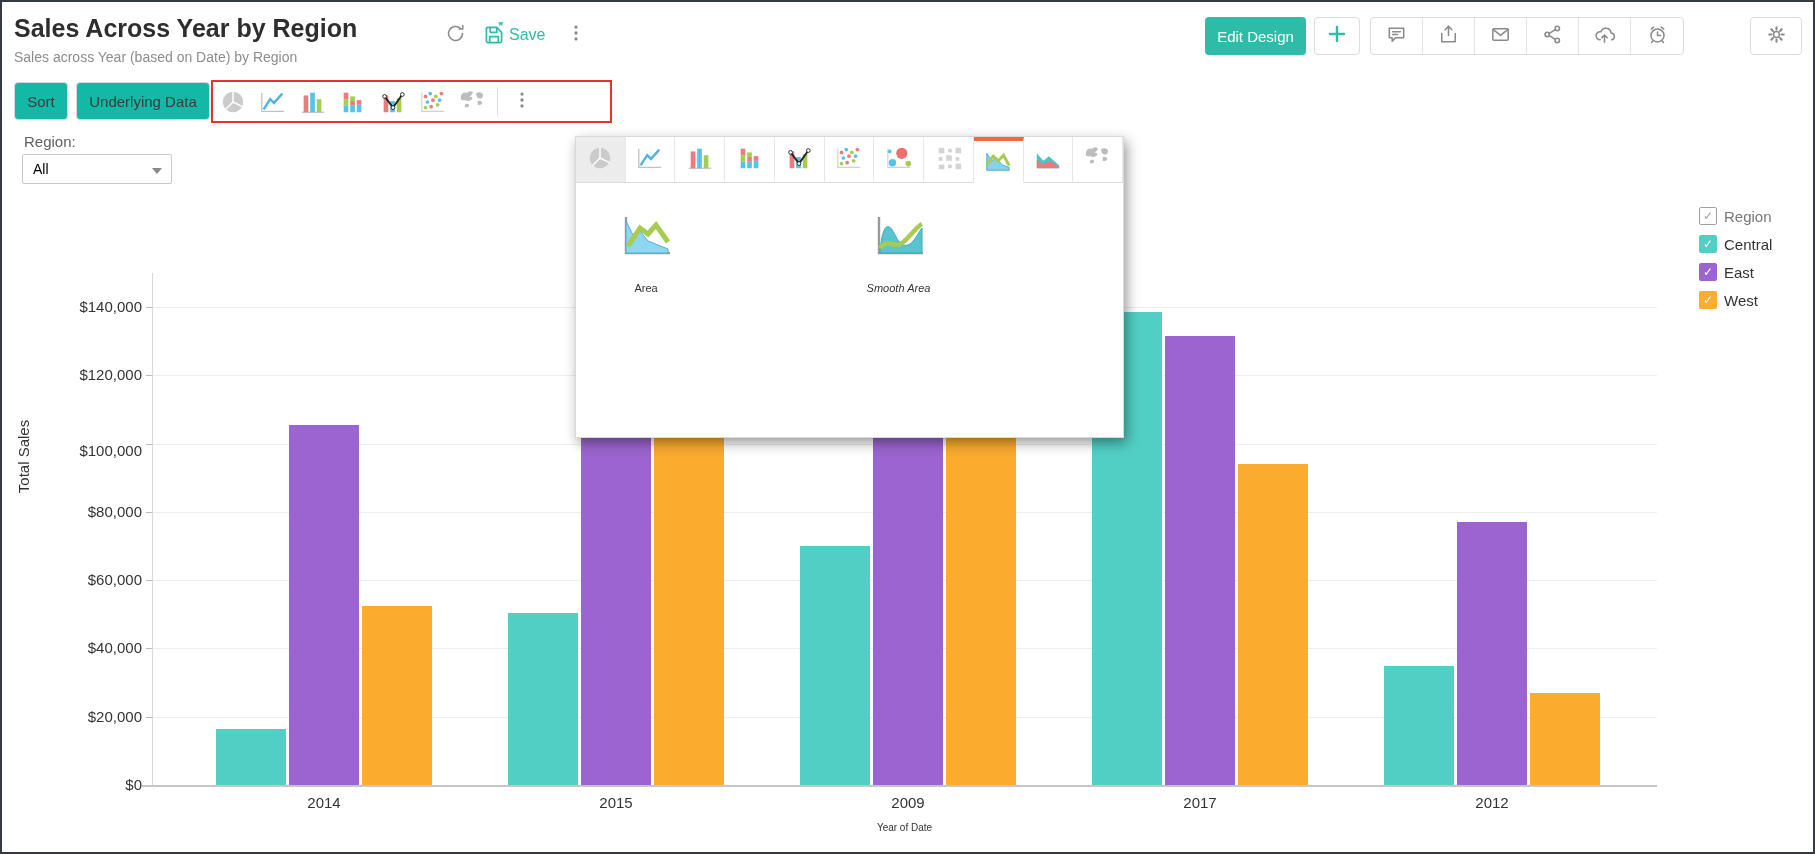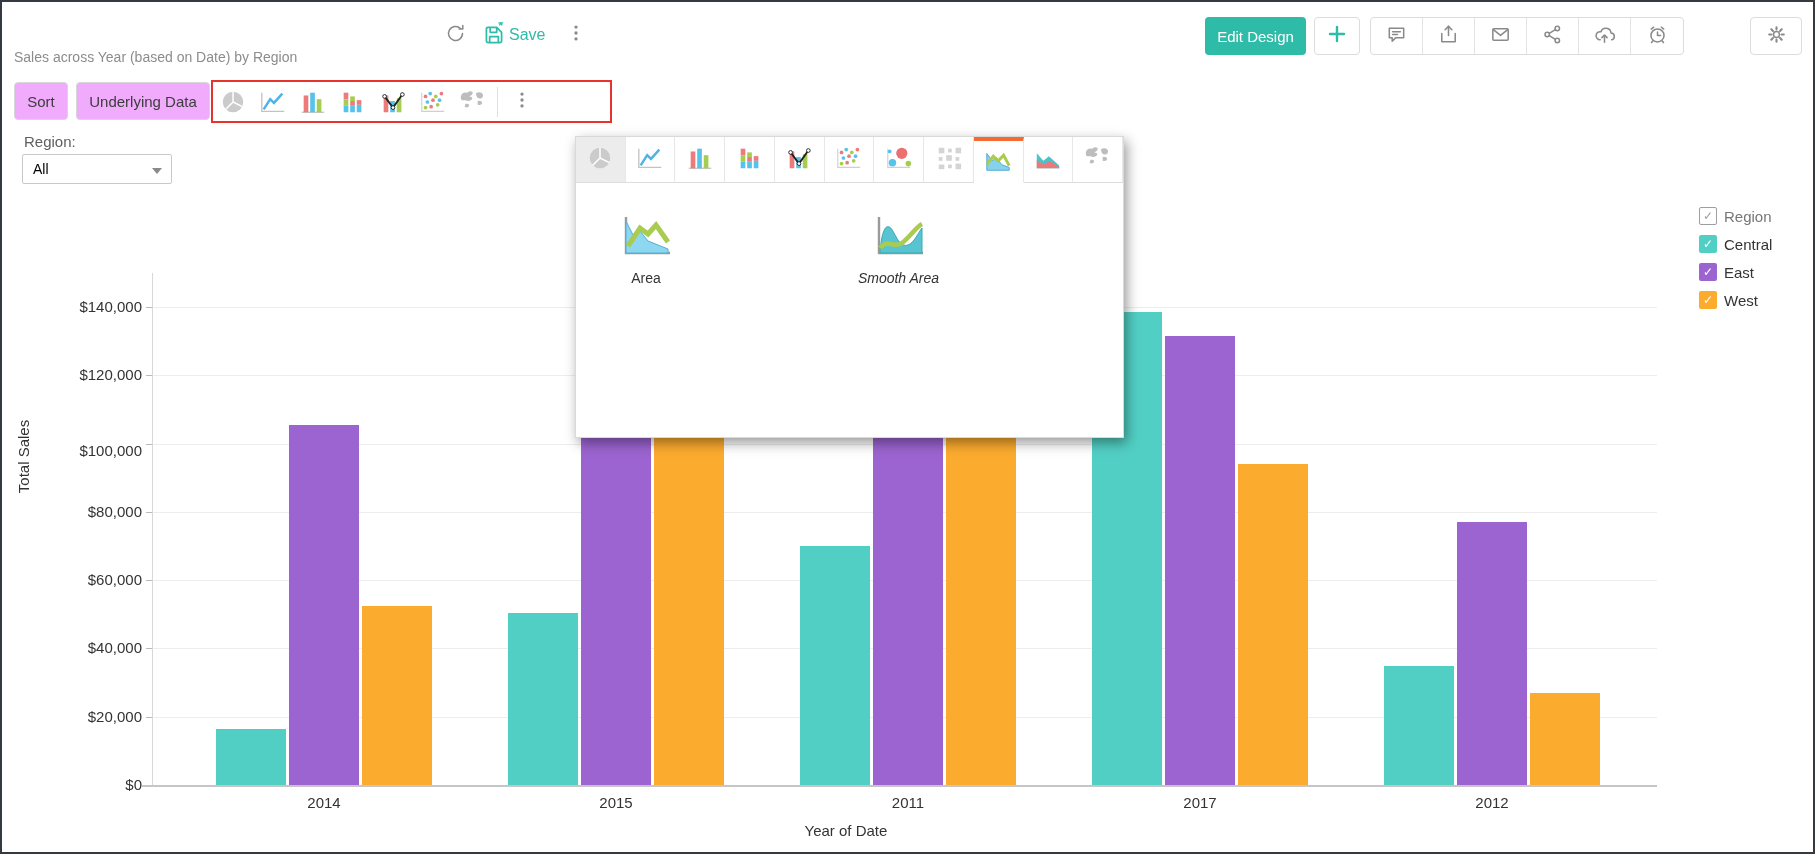--- a/index.html
+++ b/index.html
@@ -23,21 +23,21 @@
               border:1px solid #dcdcdc; border-radius:4px; display:flex; align-items:center; justify-content:center; cursor:pointer;}
   .icon-group { position:absolute; left:1368px; top:15px; height:38px; display:flex;
                 border:1px solid #dcdcdc; border-radius:4px; background:#fff; }
   .icon-cell { width:52px; display:flex; align-items:center; justify-content:center;
                border-right:1px solid #e4e4e4; cursor:pointer; }
   .icon-cell:last-child { border-right:none; }
   .btn-gear { position:absolute; left:1748px; top:15px; width:52px; height:38px; background:#fff;
               border:1px solid #dcdcdc; border-radius:4px; display:flex; align-items:center; justify-content:center; cursor:pointer;}
 
   
-  .btn-plain { position:absolute; top:80px; height:38px; background:#f0abfc; border:1px solid #d7d7d7;
+  .btn-plain { position:absolute; top:80px; height:38px; background:#14b8a6; border:1px solid #d7d7d7;
                border-radius:4px; font-size:15px; color:#3c3c3c; cursor:pointer; font-family:inherit;}
   .btn-sort { left:12px; width:54px; }
   .btn-underlying { left:74px; width:134px; }
   .redbox { position:absolute; left:209px; top:78px; width:401px; height:43px;
             border:2px solid #e5342e; display:flex; align-items:center; }
   .ticon { width:40px; height:38px; display:flex; align-items:center; justify-content:center; cursor:pointer; }
   .tsep { width:1px; height:30px; background:#e0e0e0; margin:0 4px; }
 
   
   .filter-label { position:absolute; left:22px; top:131px; font-size:15px; color:#5f5f5f; }
@@ -51,21 +51,21 @@
   .chart { position:absolute; left:0; top:0; width:1815px; height:854px; z-index:1; }
   .gridline { position:absolute; height:1px; background:#ededed; }
   .yaxis-line { position:absolute; width:1px; background:#d8d8d8; }
   .xaxis-line { position:absolute; height:2px; background:#c6c6c6; }
   .ytick { position:absolute; width:110px; text-align:right; font-size:15px; color:#333; }
   .ytickmark { position:absolute; width:6px; height:1px; background:#bbb; }
   .bar { position:absolute; cursor:pointer; }
   .xlabel { position:absolute; width:120px; text-align:center; font-size:15px; color:#333; }
   .axis-title-y { position:absolute; left:-34px; top:446px; width:110px; text-align:center;
                   font-size:15px; color:#333; transform:rotate(-90deg); }
-  .axis-title-x { position:absolute; text-align:left; font-size:15px; color:#333; }
+  .axis-title-x { position:absolute; text-align:center; font-size:10px; color:#333; }
 
   
   .legend { position:absolute; left:1697px; top:205px; z-index:2; }
   .legend-row { display:flex; align-items:center; margin-bottom:10px; cursor:pointer; }
   .legend-box { width:18px; height:18px; border-radius:2px; display:flex; align-items:center;
                 justify-content:center; font-size:12px; color:#fff; }
   .legend-box.title-box { background:#fff; border:1px solid #9e9e9e; color:#9e9e9e; }
   .legend-row span.lbl { margin-left:7px; font-size:15px; color:#333; }
   .legend-row.titlerow span.lbl { color:#777; }
 
@@ -73,27 +73,28 @@
   .panel { position:absolute; left:573px; top:134px; width:549px; height:302px; background:#fff;
            box-shadow:3px 5px 12px rgba(0,0,0,.4); z-index:5; border:1px solid #d9d9d9; }
   .panel-tabs { display:flex; height:46px; background:#fcfcfc; }
   .ptab { flex:1; display:flex; align-items:center; justify-content:center;
           border-right:1px solid #e7e7e7; border-bottom:1px solid #ddd; cursor:pointer; background:#fff; }
   .ptab.gray { background:#ececec; }
   .ptab.selected { border-top:4px solid #f26b31; border-bottom:1px solid #fff; background:#fff; }
   .panel-body { position:relative; height:256px; }
   .opt { position:absolute; top:30px; text-align:center; cursor:pointer; }
   .opt .oicon { display:inline-block; }
-  .opt .olabel { margin-top:6px; font-size:14px; color:#333; line-height:1.3; }
+  .opt .olabel { margin-top:18px; font-size:11px; color:#333; line-height:1.3; }
 </style>
 </head>
 <body>
 
 <div class="screen">
 
+  <div class="title">Sales Across Year by Region</div>
   <div class="subtitle">Sales across Year (based on Date) by Region</div>
 
   <div class="hact refresh-wrap">
       <span>
         <svg viewBox="0 0 24 24" width="23" height="23" fill="none" stroke="#8a8a8a" stroke-width="1.6" stroke-linecap="round" stroke-linejoin="round">
           <path d="M19.3 12 a7.3 7.3 0 1 1 -2.1 -5.2"></path>
           <path d="M19.6 3.6 V7.4 H15.8"></path>
         </svg>
       </span>
     </div>
@@ -294,21 +295,21 @@
       <div class="bar" style="left: 287px; top: 423px; width: 70px; height: 360px; background: rgb(155, 100, 208);"></div>
       <div class="bar" style="left: 360px; top: 604px; width: 70px; height: 179px; background: rgb(251, 171, 46);"></div>
       <div class="xlabel" style="left: 262px; top: 792px;">2014</div>
       <div class="bar" style="left: 506px; top: 611px; width: 70px; height: 172px; background: rgb(82, 207, 196);"></div>
       <div class="bar" style="left: 579px; top: 435px; width: 70px; height: 348px; background: rgb(155, 100, 208);"></div>
       <div class="bar" style="left: 652px; top: 435px; width: 70px; height: 348px; background: rgb(251, 171, 46);"></div>
       <div class="xlabel" style="left: 554px; top: 792px;">2015</div>
       <div class="bar" style="left: 798px; top: 544px; width: 70px; height: 239px; background: rgb(82, 207, 196);"></div>
       <div class="bar" style="left: 871px; top: 435px; width: 70px; height: 348px; background: rgb(155, 100, 208);"></div>
       <div class="bar" style="left: 944px; top: 435px; width: 70px; height: 348px; background: rgb(251, 171, 46);"></div>
-      <div class="xlabel" style="left: 846px; top: 792px;">2011</div>
+      <div class="xlabel" style="left: 846px; top: 792px;">2009</div>
       <div class="bar" style="left: 1090px; top: 310px; width: 70px; height: 473px; background: rgb(82, 207, 196);"></div>
       <div class="bar" style="left: 1163px; top: 334px; width: 70px; height: 449px; background: rgb(155, 100, 208);"></div>
       <div class="bar" style="left: 1236px; top: 462px; width: 70px; height: 321px; background: rgb(251, 171, 46);"></div>
       <div class="xlabel" style="left: 1138px; top: 792px;">2017</div>
       <div class="bar" style="left: 1382px; top: 664px; width: 70px; height: 119px; background: rgb(82, 207, 196);"></div>
       <div class="bar" style="left: 1455px; top: 520px; width: 70px; height: 263px; background: rgb(155, 100, 208);"></div>
       <div class="bar" style="left: 1528px; top: 691px; width: 70px; height: 92px; background: rgb(251, 171, 46);"></div>
       <div class="xlabel" style="left: 1430px; top: 792px;">2012</div>
       <div class="axis-title-x" style="left: 802.5px; top: 820px; width: 200px;">Year of Date</div>
     </div>

